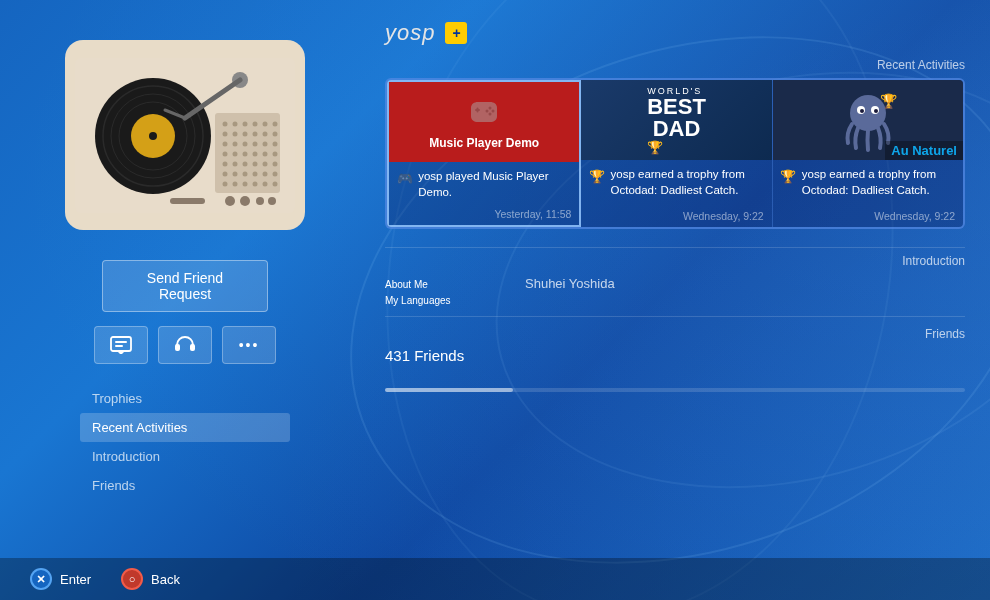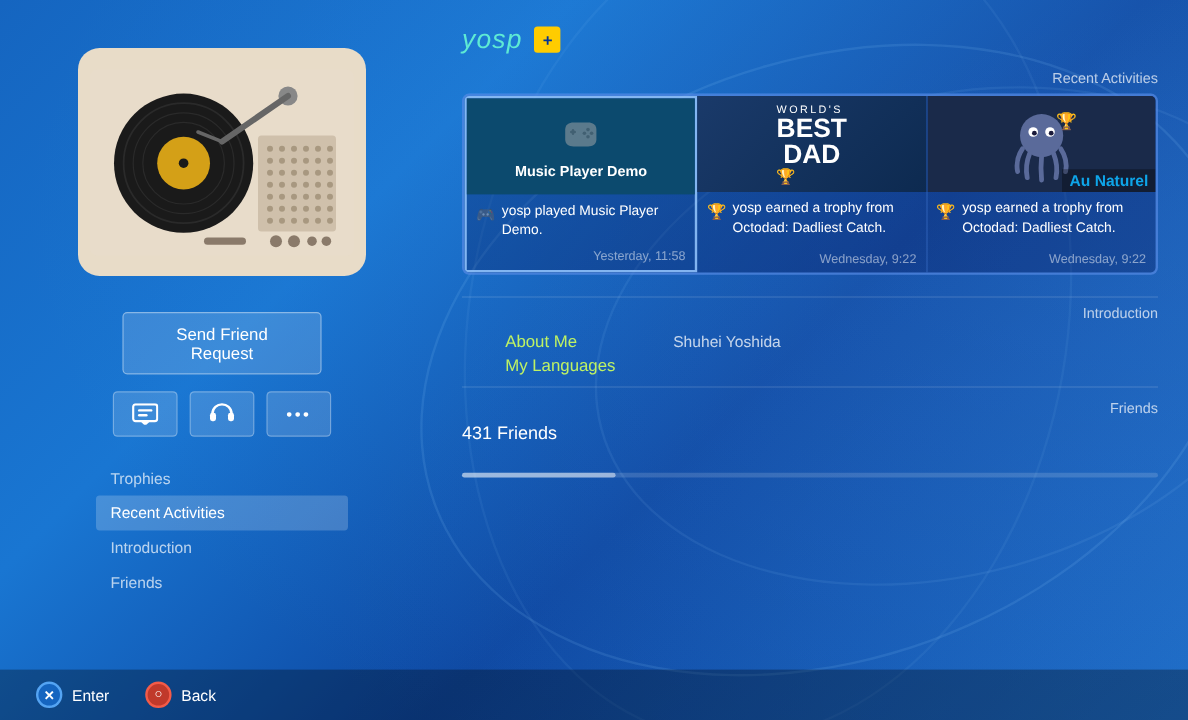--- a/index.html
+++ b/index.html
@@ -150,21 +150,21 @@
       flex-direction: column;
     }
 
     .username-row {
       display: flex;
       align-items: center;
       gap: 10px;
       margin-bottom: 12px;
     }
     .username-text {
-      color: #5eead4;
+      color: #e5e5e5;
       font-size: 22px;
       font-style: italic;
       font-weight: 300;
       letter-spacing: 1px;
     }
     .ps-plus-badge {
       width: 22px;
       height: 22px;
       background: #ffcc00;
       border-radius: 3px;
@@ -207,21 +207,21 @@
       height: 80px;
       display: flex;
       align-items: center;
       justify-content: center;
       position: relative;
       overflow: hidden;
     }
 
     
     .thumb-music {
-      background: #0c4a6e;
+      background: #b91c1c;
     }
     .thumb-worldsbest {
       background: linear-gradient(135deg, #1a3a6a, #0d2a50);
       flex-direction: column;
       gap: 2px;
     }
     .thumb-naturel {
       background: #1a2a4a;
     }
 
@@ -269,25 +269,24 @@
       flex-direction: column;
       gap: 4px;
       margin-bottom: 10px;
     }
     .profile-row {
       display: flex;
       align-items: baseline;
       gap: 30px;
     }
     .profile-key {
-      color: #bef264;
-      font-size: 14px;
+      color: #ffffff;
+      font-size: 10px;
       font-weight: 500;
       min-width: 110px;
-      margin-left: 36px;
     }
     .profile-val {
       color: rgba(255,255,255,0.75);
       font-size: 13px;
     }
 
     .friends-section {
       margin-top: 4px;
     }
     .friends-label {

